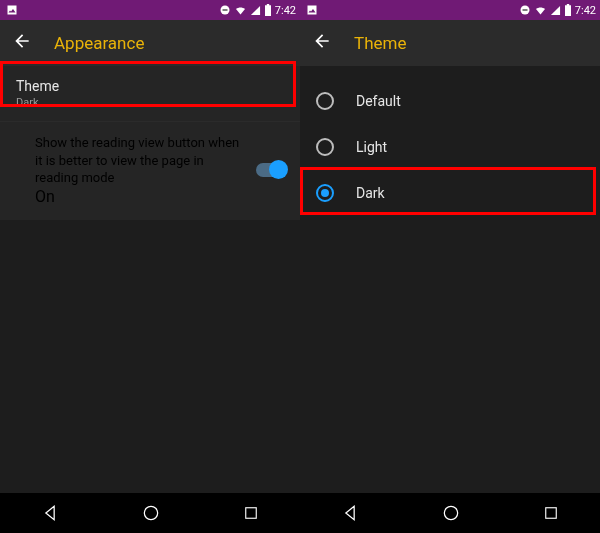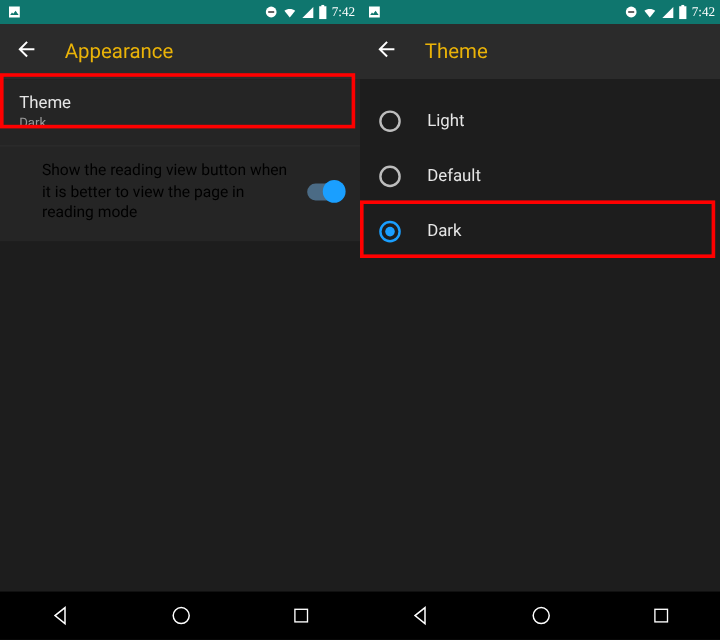--- a/index.html
+++ b/index.html
@@ -19,29 +19,28 @@
   .phone {
     width: 300px;
     height: 533px;
     background: #1d1d1d;
     display: flex;
     flex-direction: column;
     position: relative;
   }
   .statusbar {
     height: 20px;
-    background: #0f766e;
+    background: #701a75;
     display: flex;
     align-items: center;
     justify-content: flex-end;
     padding: 0 4px;
     color: #fff;
     font-size: 11px;
     gap: 3px;
-    font-family: Liberation Serif, serif;
   }
   .statusbar .left {
     position: absolute;
     left: 6px;
   }
   .sb-icon { display: inline-flex; align-items: center; justify-content: center; }
   .titlebar {
     height: 46px;
     background: #2b2b2b;
     display: flex;
@@ -188,20 +187,21 @@
 
     <div class="content">
       <div class="settings-block">
         <div class="list-item">
           <div class="primary">Theme</div>
           <div class="secondary">Dark</div>
         </div>
         <div class="toggle-row">
           <div class="text">
             <div class="primary" style="font-size:13px; line-height:1.35;">Show the reading view button when it is better to view the page in reading mode</div>
+            <div class="secondary">On</div>
           </div>
           <div class="toggle">
             <div class="knob"></div>
           </div>
         </div>
       </div>
     </div>
 
     <div class="navbar">
       <span class="nav-icon">
@@ -260,25 +260,25 @@
         <svg width="20" height="20" viewBox="0 0 24 24" fill="#fff">
             <path d="M20 11H7.8l5.6-5.6L12 4l-8 8 8 8 1.4-1.4L7.8 13H20v-2z"></path>
           </svg>
       </span>
       <span class="title">Theme</span>
     </div>
 
     <div class="content radio-list">
       <div class="radio-row">
         <span class="radio"></span>
-        <span class="label">Light</span>
+        <span class="label">Default</span>
       </div>
       <div class="radio-row">
         <span class="radio"></span>
-        <span class="label">Default</span>
+        <span class="label">Light</span>
       </div>
       <div class="radio-row">
         <span class="radio checked"></span>
         <span class="label">Dark</span>
       </div>
     </div>
 
     <div class="navbar">
       <span class="nav-icon">
         <svg width="20" height="20" viewBox="0 0 24 24" fill="none" stroke="#fff" stroke-width="1.5">

